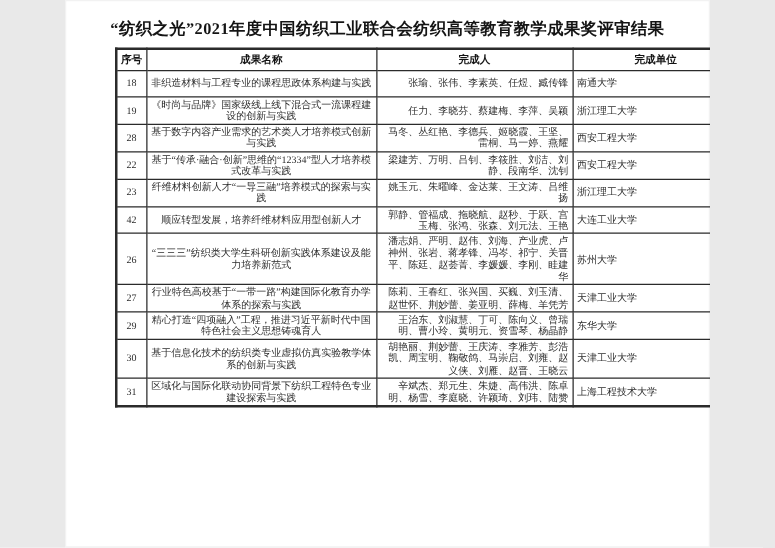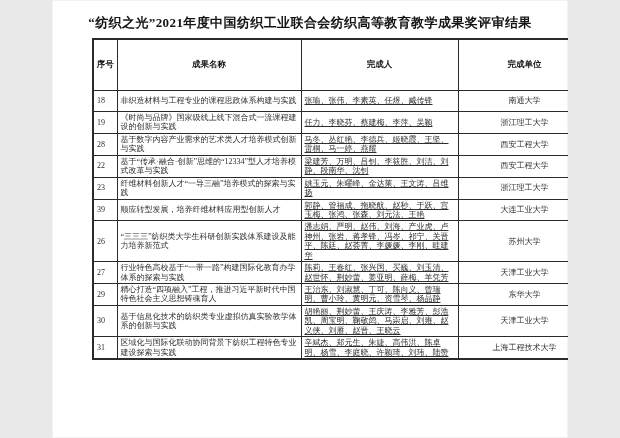--- a/index.html
+++ b/index.html
@@ -38,37 +38,37 @@
   .col-people{ width: 157px; }
   .col-org   { width: 133px; }
   .col-award { width: 41px; }
   table.results th {
     border: 1.4px solid #2b2b2b;
     font-size: 8.5px;
     font-weight: bold;
     color: #141414;
     text-align: center;
     height: 16px;
-    padding: 17px 2px;
+    padding: 0 2px;
     line-height: 1.15;
   }
   table.results td {
     border: 1.4px solid #2b2b2b;
     font-size: 8px;
     color: #2e2e2e;
     height: 18px;
     padding: 1px 3px;
     line-height: 1.18;
     vertical-align: middle;
     word-break: break-all;
   }
-  td.cell-serial { }
-  td.cell-achievement { text-align: left; }
-  td.cell-completers { text-align: left; text-decoration: underline; }
-  td.cell-organization { text-align: center; }
+  td.cell-serial { text-align: center; }
+  td.cell-achievement { text-align: center; }
+  td.cell-completers { text-align: right; }
+  td.cell-organization { }
   td.cell-award { text-align: center; }
 </style>
 </head>
 <body>
 
 <div class="page">
 
   <div class="doc-title">“纺织之光”2021年度中国纺织工业联合会纺织高等教育教学成果奖评审结果</div>
 
   <table class="results">
@@ -118,21 +118,21 @@
           <td class="cell-award">特等奖</td>
         </tr>
         <tr>
           <td class="cell-serial">23</td>
           <td class="cell-achievement">纤维材料创新人才“一导三融”培养模式的探索与实践</td>
           <td class="cell-completers">姚玉元、朱曜峰、金达莱、王文涛、吕维扬</td>
           <td class="cell-organization">浙江理工大学</td>
           <td class="cell-award">特等奖</td>
         </tr>
         <tr>
-          <td class="cell-serial">39</td>
+          <td class="cell-serial">42</td>
           <td class="cell-achievement">顺应转型发展，培养纤维材料应用型创新人才</td>
           <td class="cell-completers">郭静、管福成、拖晓航、赵秒、于跃、宫玉梅、张鸿、张森、刘元法、王艳</td>
           <td class="cell-organization">大连工业大学</td>
           <td class="cell-award">特等奖</td>
         </tr>
         <tr>
           <td class="cell-serial">26</td>
           <td class="cell-achievement">“三三三”纺织类大学生科研创新实践体系建设及能力培养新范式</td>
           <td class="cell-completers">潘志娟、严明、赵伟、刘海、产业虎、卢神州、张岩、蒋孝锋、冯岑、祁宁、关晋平、陈廷、赵荟菁、李媛媛、李刚、眭建华</td>
           <td class="cell-organization">苏州大学</td>

